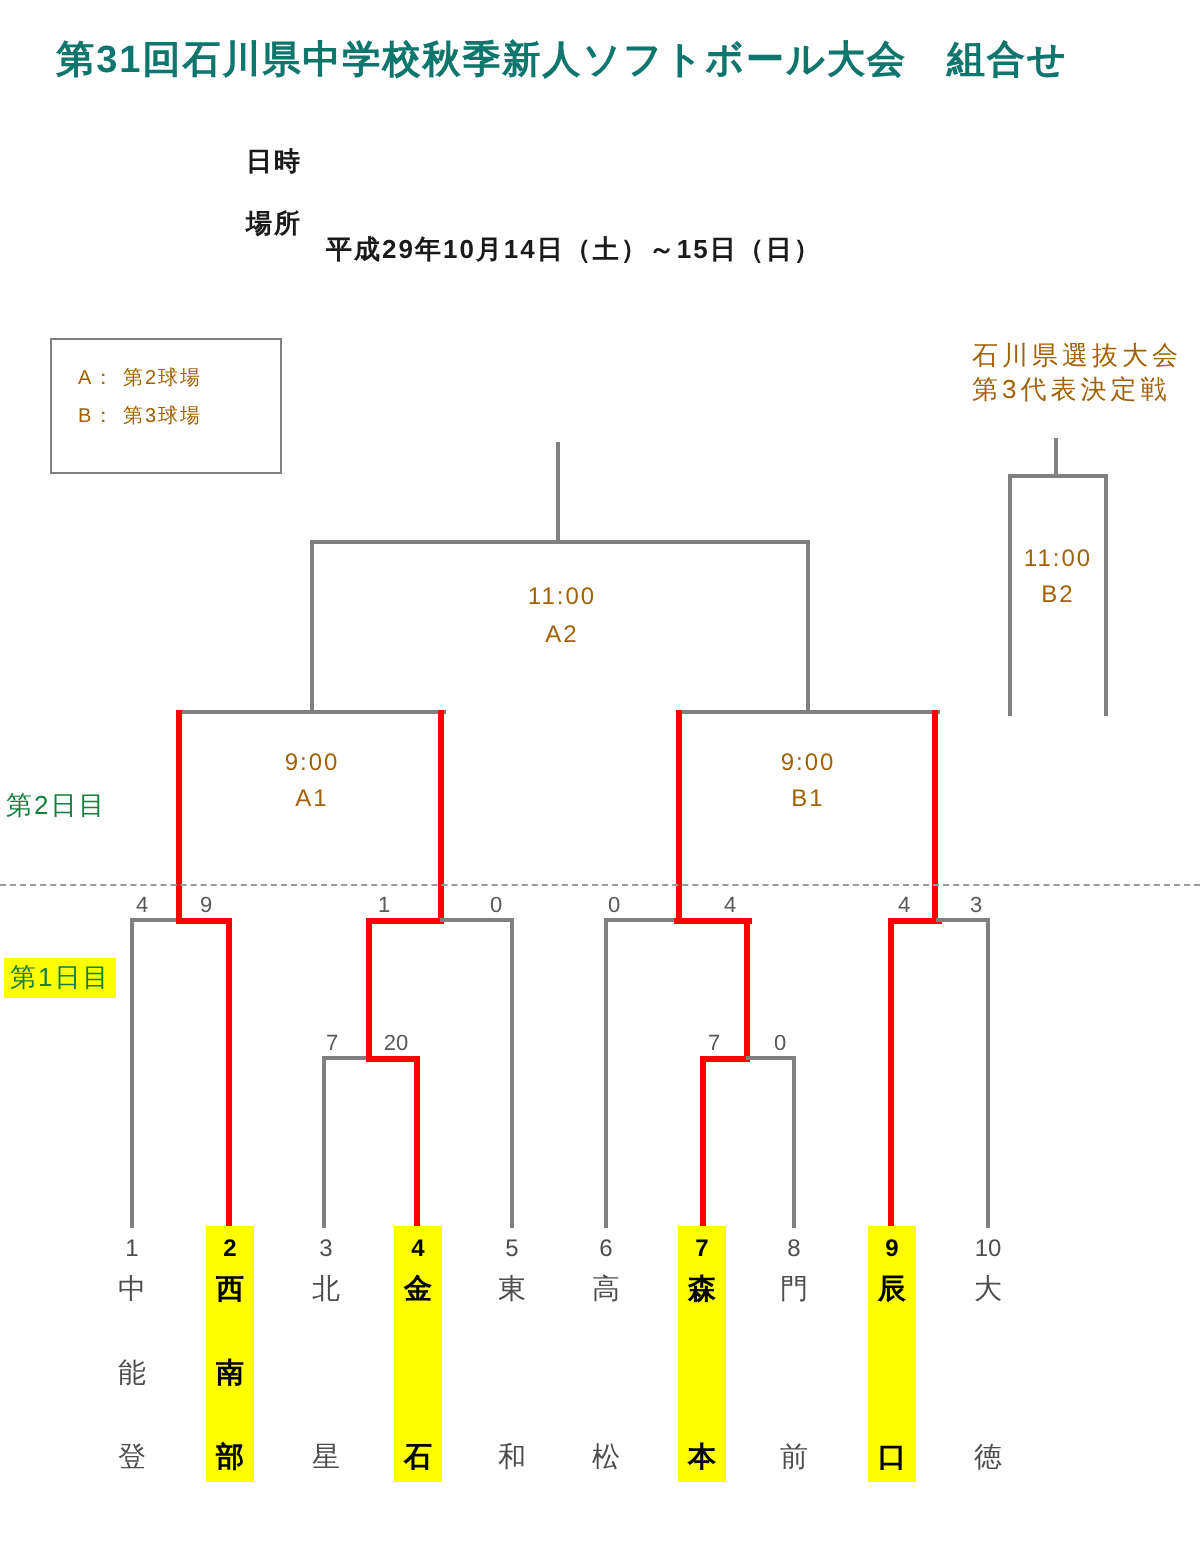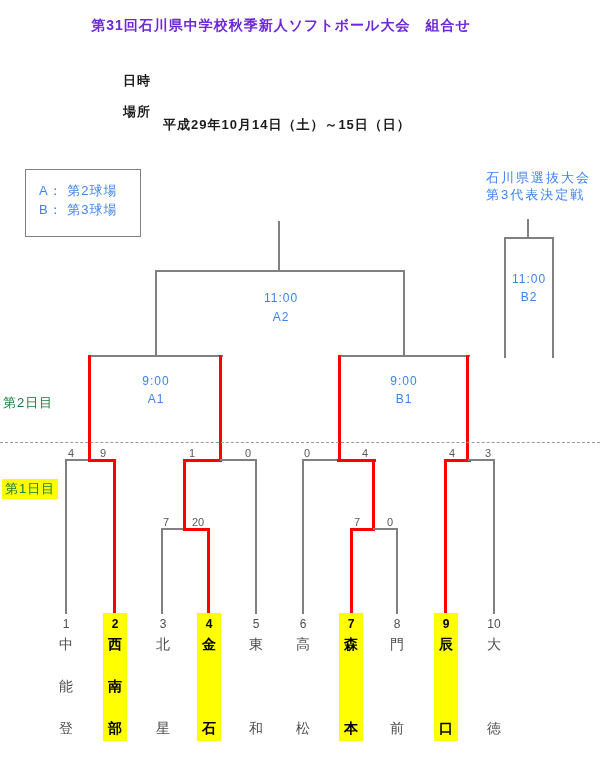--- a/index.html
+++ b/index.html
@@ -1,25 +1,25 @@
 <!DOCTYPE html>
 <html><head>
 <meta charset="utf-8">
 <style>
   html,body{margin:0;padding:0;background:#fff;}
   #sheet{position:relative;width:600px;height:771px;background:#fff;overflow:hidden;
          font-family:"Liberation Sans","DejaVu Sans",sans-serif;}
   .ln{position:absolute;background:#808080;}
   .red{background:#ff0000;}
   .dashed{position:absolute;border-top:1px dashed #9a9a9a;height:0;background:none;}
-  .txt{position:absolute;color:#3b82f6;white-space:nowrap;}
-  .title{left:0;top:17px;width:562px;text-align:center;font-size:14px;font-weight:bold;color:#6d28d9;letter-spacing:1px;}
+  .txt{position:absolute;color:#a16207;white-space:nowrap;}
+  .title{left:0;top:17px;width:562px;text-align:center;font-size:19px;font-weight:bold;color:#0f766e;letter-spacing:1px;}
   .hmeta{font-size:13px;font-weight:bold;color:#1a1a1a;letter-spacing:1px;}
   .legendbox{position:absolute;left:25px;top:169px;width:114px;height:66px;border:1px solid #808080;background:#fff;}
-  .legendline{font-size:13px;letter-spacing:1px;}
+  .legendline{font-size:10px;letter-spacing:1px;}
   .note{font-size:13px;letter-spacing:2px;}
   .mtime{font-size:12px;letter-spacing:1px;text-align:center;width:70px;}
   .score{font-size:11px;color:#595959;width:20px;text-align:center;}
   .daylbl{font-size:13px;color:#15803d;letter-spacing:1px;}
   .team{position:absolute;top:613px;width:26px;height:128px;text-align:center;color:#4d4d4d;}
   .team .num{position:absolute;top:4px;left:0;width:100%;font-size:12px;}
   .team .ch{position:absolute;left:0;width:100%;font-size:14px;}
   .team .r1{top:23px;} .team .r2{top:65px;} .team .r3{top:107px;}
   .team.win{background:#ffff00;color:#000;font-weight:bold;width:24px;}
 </style>

